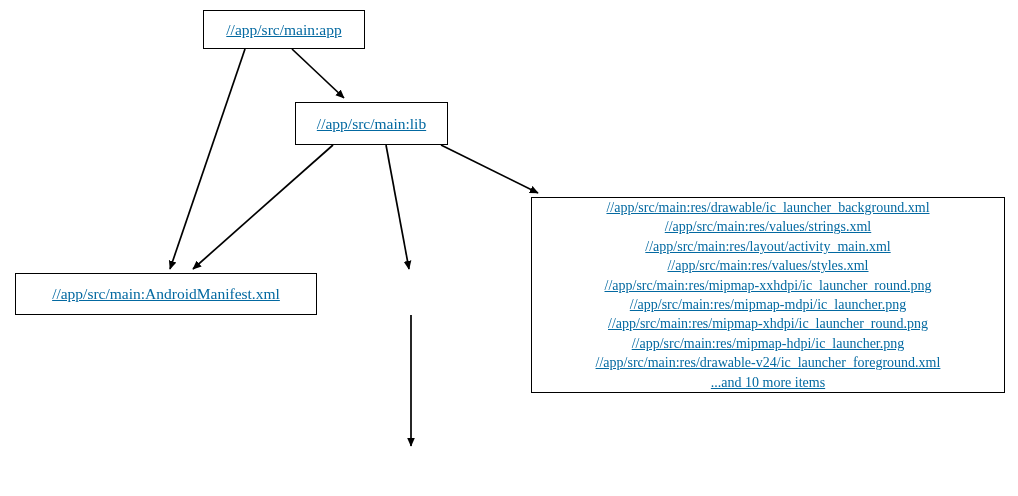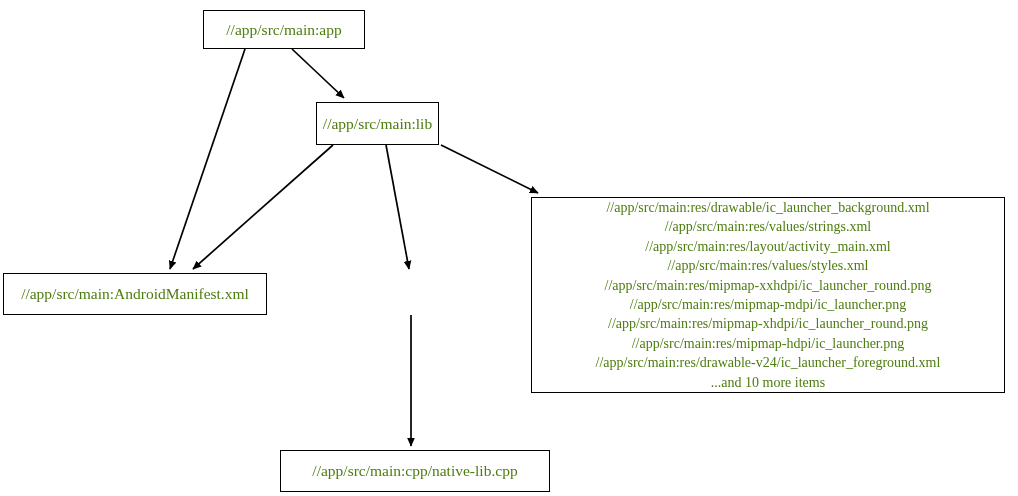--- a/index.html
+++ b/index.html
@@ -21,45 +21,46 @@
     top: 0;
     width: 1018px;
     height: 496px;
     pointer-events: none;
   }
   .node {
     position: absolute;
     box-sizing: border-box;
     border: 1px solid #000000;
     background: #ffffff;
-    color: #4d7c0f;
+    color: #0369a1;
     display: flex;
     align-items: center;
     justify-content: center;
     text-align: center;
     white-space: pre;
     line-height: 1.0;
+    text-decoration: underline;
   }
   .node-label {
     display: block;
     width: 100%;
     text-align: center;
     white-space: pre;
   }
   .node-single {
     font-size: 15.5px;
   }
   .node-multi {
     font-size: 14px;
     line-height: 19.4px;
   }
   
   #node-app      { left: 203px; top: 10px;  width: 162px; height: 39px; }
-  #node-lib      { left: 316px; top: 102px; width: 123px; height: 43px; }
-  #node-manifest { left: 3px;   top: 273px; width: 264px; height: 42px; }
+  #node-lib      { left: 295px; top: 102px; width: 153px; height: 43px; }
+  #node-manifest { left: 15px;   top: 273px; width: 302px; height: 42px; }
   #node-jnilib   { left: 324px; top: 273px; width: 182px; height: 42px; }
   #node-res      { left: 531px; top: 197px; width: 474px; height: 196px; }
   #node-nativelib{ left: 280px; top: 450px; width: 270px; height: 42px; }
 </style>
 </head>
 <body>
 
 <div id="graph-canvas">
 
   <svg id="edge-layer" width="1018" height="496" viewBox="0 0 1018 496">
@@ -88,23 +89,20 @@
 
   <div class="node node-single" id="node-lib">
     <span class="node-label">//app/src/main:lib</span>
   </div>
 
   <div class="node node-single" id="node-manifest">
     <span class="node-label">//app/src/main:AndroidManifest.xml</span>
   </div>
 
 
-  <div class="node node-single" id="node-nativelib">
-    <span class="node-label">//app/src/main:cpp/native-lib.cpp</span>
-  </div>
 
   <div class="node node-multi" id="node-res">
     <span class="node-label">//app/src/main:res/drawable/ic_launcher_background.xml
 //app/src/main:res/values/strings.xml
 //app/src/main:res/layout/activity_main.xml
 //app/src/main:res/values/styles.xml
 //app/src/main:res/mipmap-xxhdpi/ic_launcher_round.png
 //app/src/main:res/mipmap-mdpi/ic_launcher.png
 //app/src/main:res/mipmap-xhdpi/ic_launcher_round.png
 //app/src/main:res/mipmap-hdpi/ic_launcher.png

